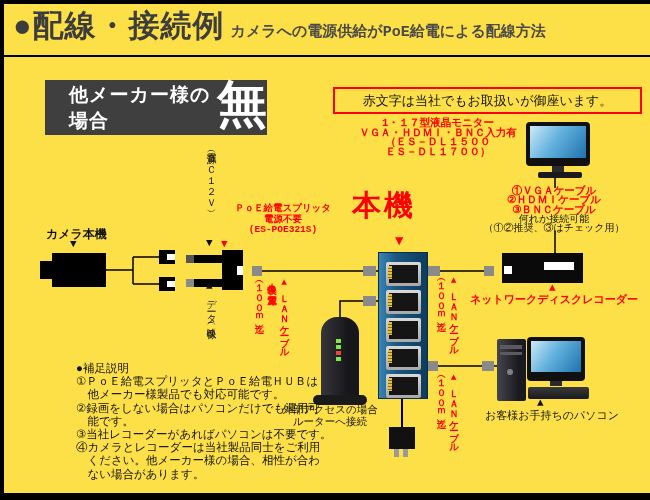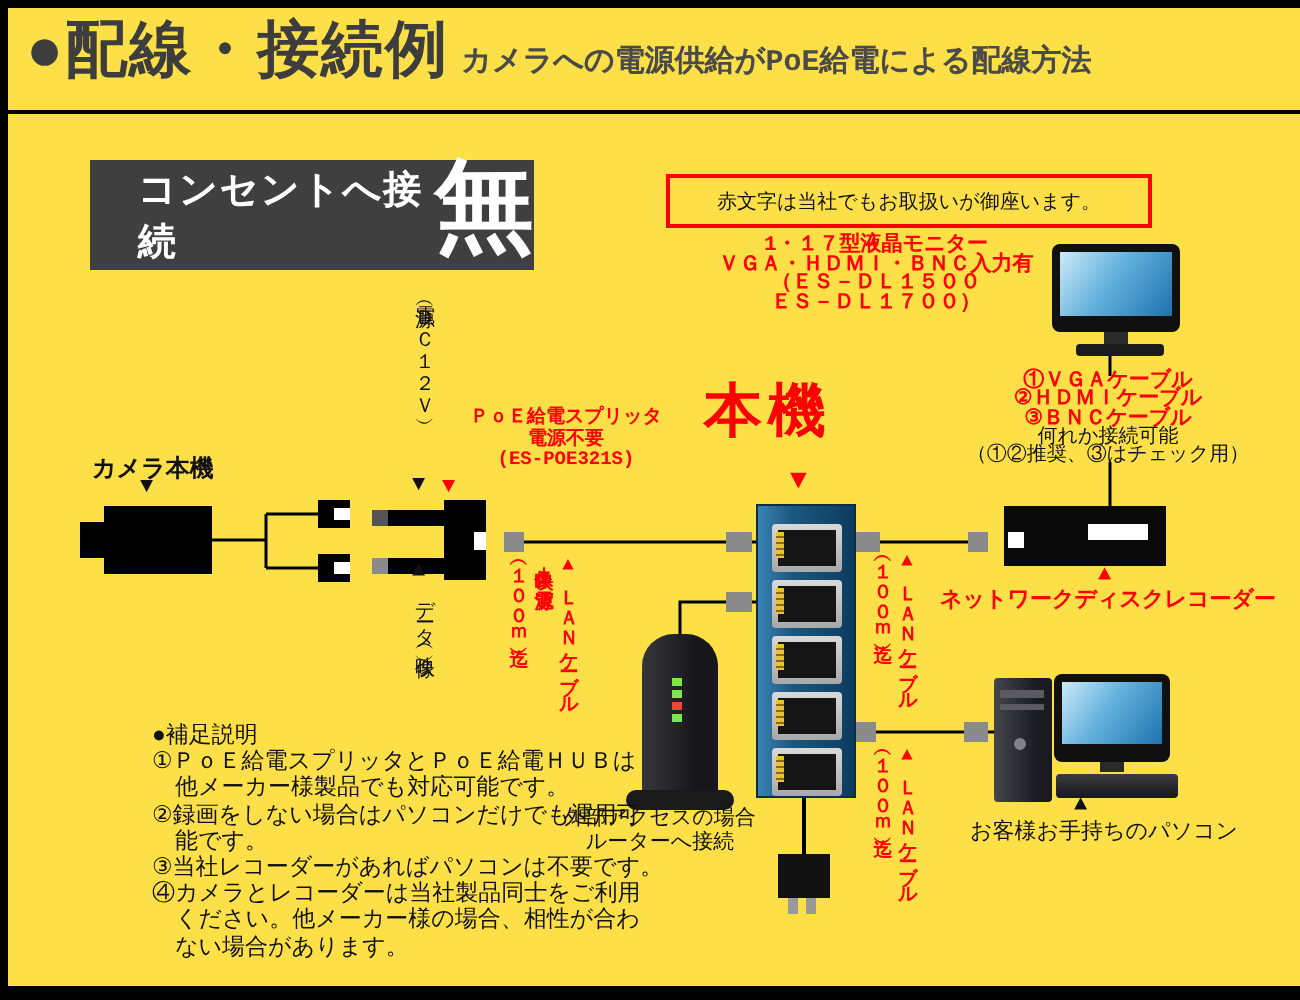--- a/index.html
+++ b/index.html
@@ -14,21 +14,21 @@
   .header { position:absolute; left:0; top:0; width:650px; height:57px; border-bottom:2px solid #000; display:flex; align-items:baseline; box-sizing:border-box; }
   .header-title { margin-left:13px; font-size:31px; font-weight:bold; color:#3d3d3d; letter-spacing:1px; line-height:56px; }
   .header-sub { margin-left:6px; font-size:15px; font-weight:bold; color:#4a4a4a; }
 
   
   .banner { position:absolute; left:45px; top:80px; width:222px; height:55px; background:#3f3f3f; display:flex; align-items:center; z-index:3; }
   .banner-label { margin-left:24px; color:#fff; font-weight:bold; font-size:19px; letter-spacing:1px; }
   .banner-big { color:#fff; font-weight:bold; font-size:50px; line-height:55px; margin-left:1px; }
 
   
-  .notice { position:absolute; left:333px; top:87px; width:243px; height:27px; border:2px solid #f00; box-sizing:border-box; display:flex; align-items:center; justify-content:center; font-size:10px; color:#111; z-index:3; }
+  .notice { position:absolute; left:333px; top:87px; width:309px; height:27px; border:2px solid #f00; box-sizing:border-box; display:flex; align-items:center; justify-content:center; font-size:13px; color:#111; z-index:3; }
 
   .red { color:#ff0000;text-align:center; }
   .blk { color:#111111; }
   .preline { white-space:pre-line; }
   .ctr { text-align:center; }
 
   .monitor-info { left:352px; top:119px; width:172px; font-size:10.5px; line-height:9.7px; font-weight:bold; }
   .cable-options-red { left:478px; top:187px; width:152px; font-size:10.5px; line-height:9.4px; font-weight:bold; }
   .cable-options-blk { left:478px; top:215px; width:152px; font-size:10px; line-height:9.4px; }
 
@@ -164,21 +164,21 @@
 
     <g>
       <line x1="402" y1="399" x2="402" y2="427" stroke="#000" stroke-width="2"></line>
       <rect x="389" y="427" width="26" height="22" fill="#111"></rect>
       <rect x="394" y="449" width="5" height="8" fill="#999"></rect>
       <rect x="403" y="449" width="5" height="8" fill="#999"></rect>
     </g>
   </svg>
 
   <div class="banner">
-    <span class="banner-label">コンセントへ接続</span>
+    <span class="banner-label">他メーカー様の場合</span>
     <span class="banner-big">無</span>
   </div>
 
   <div class="notice">赤文字は当社でもお取扱いが御座います。</div>
 
   <div class="abs z3 monitor-info red ctr preline">1・１７型液晶モニター
 ＶＧＡ・ＨＤＭＩ・ＢＮＣ入力有
 （ＥＳ－ＤＬ１５００
 ＥＳ－ＤＬ１７００）</div>
 

